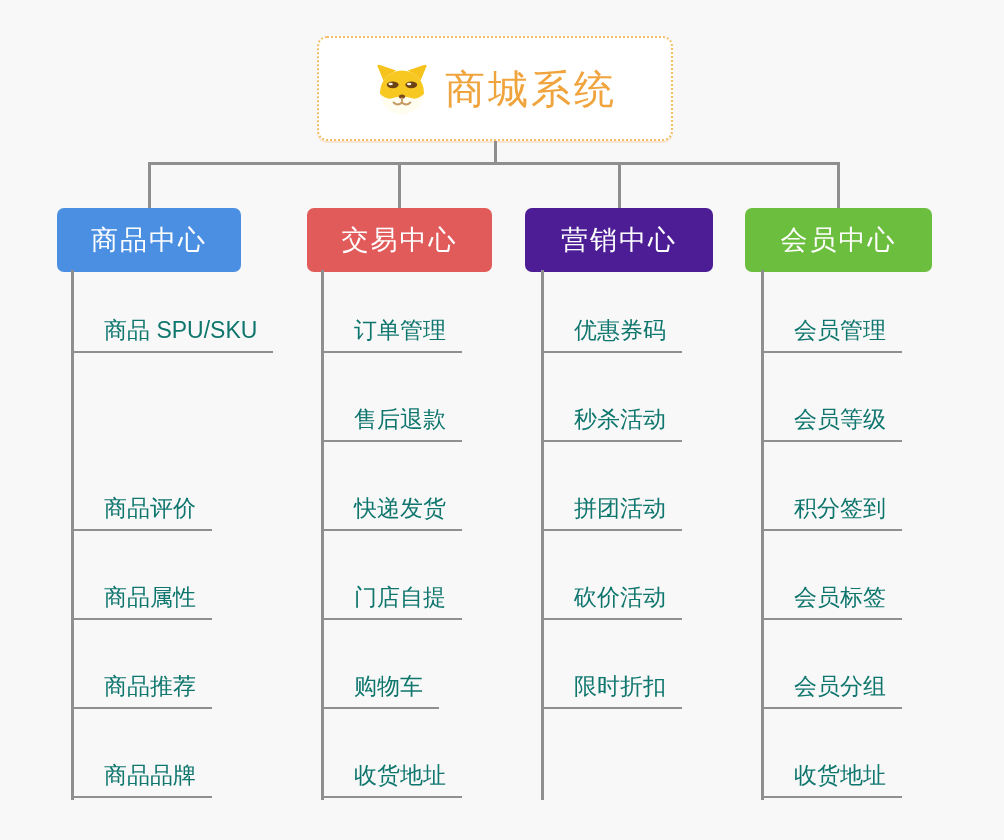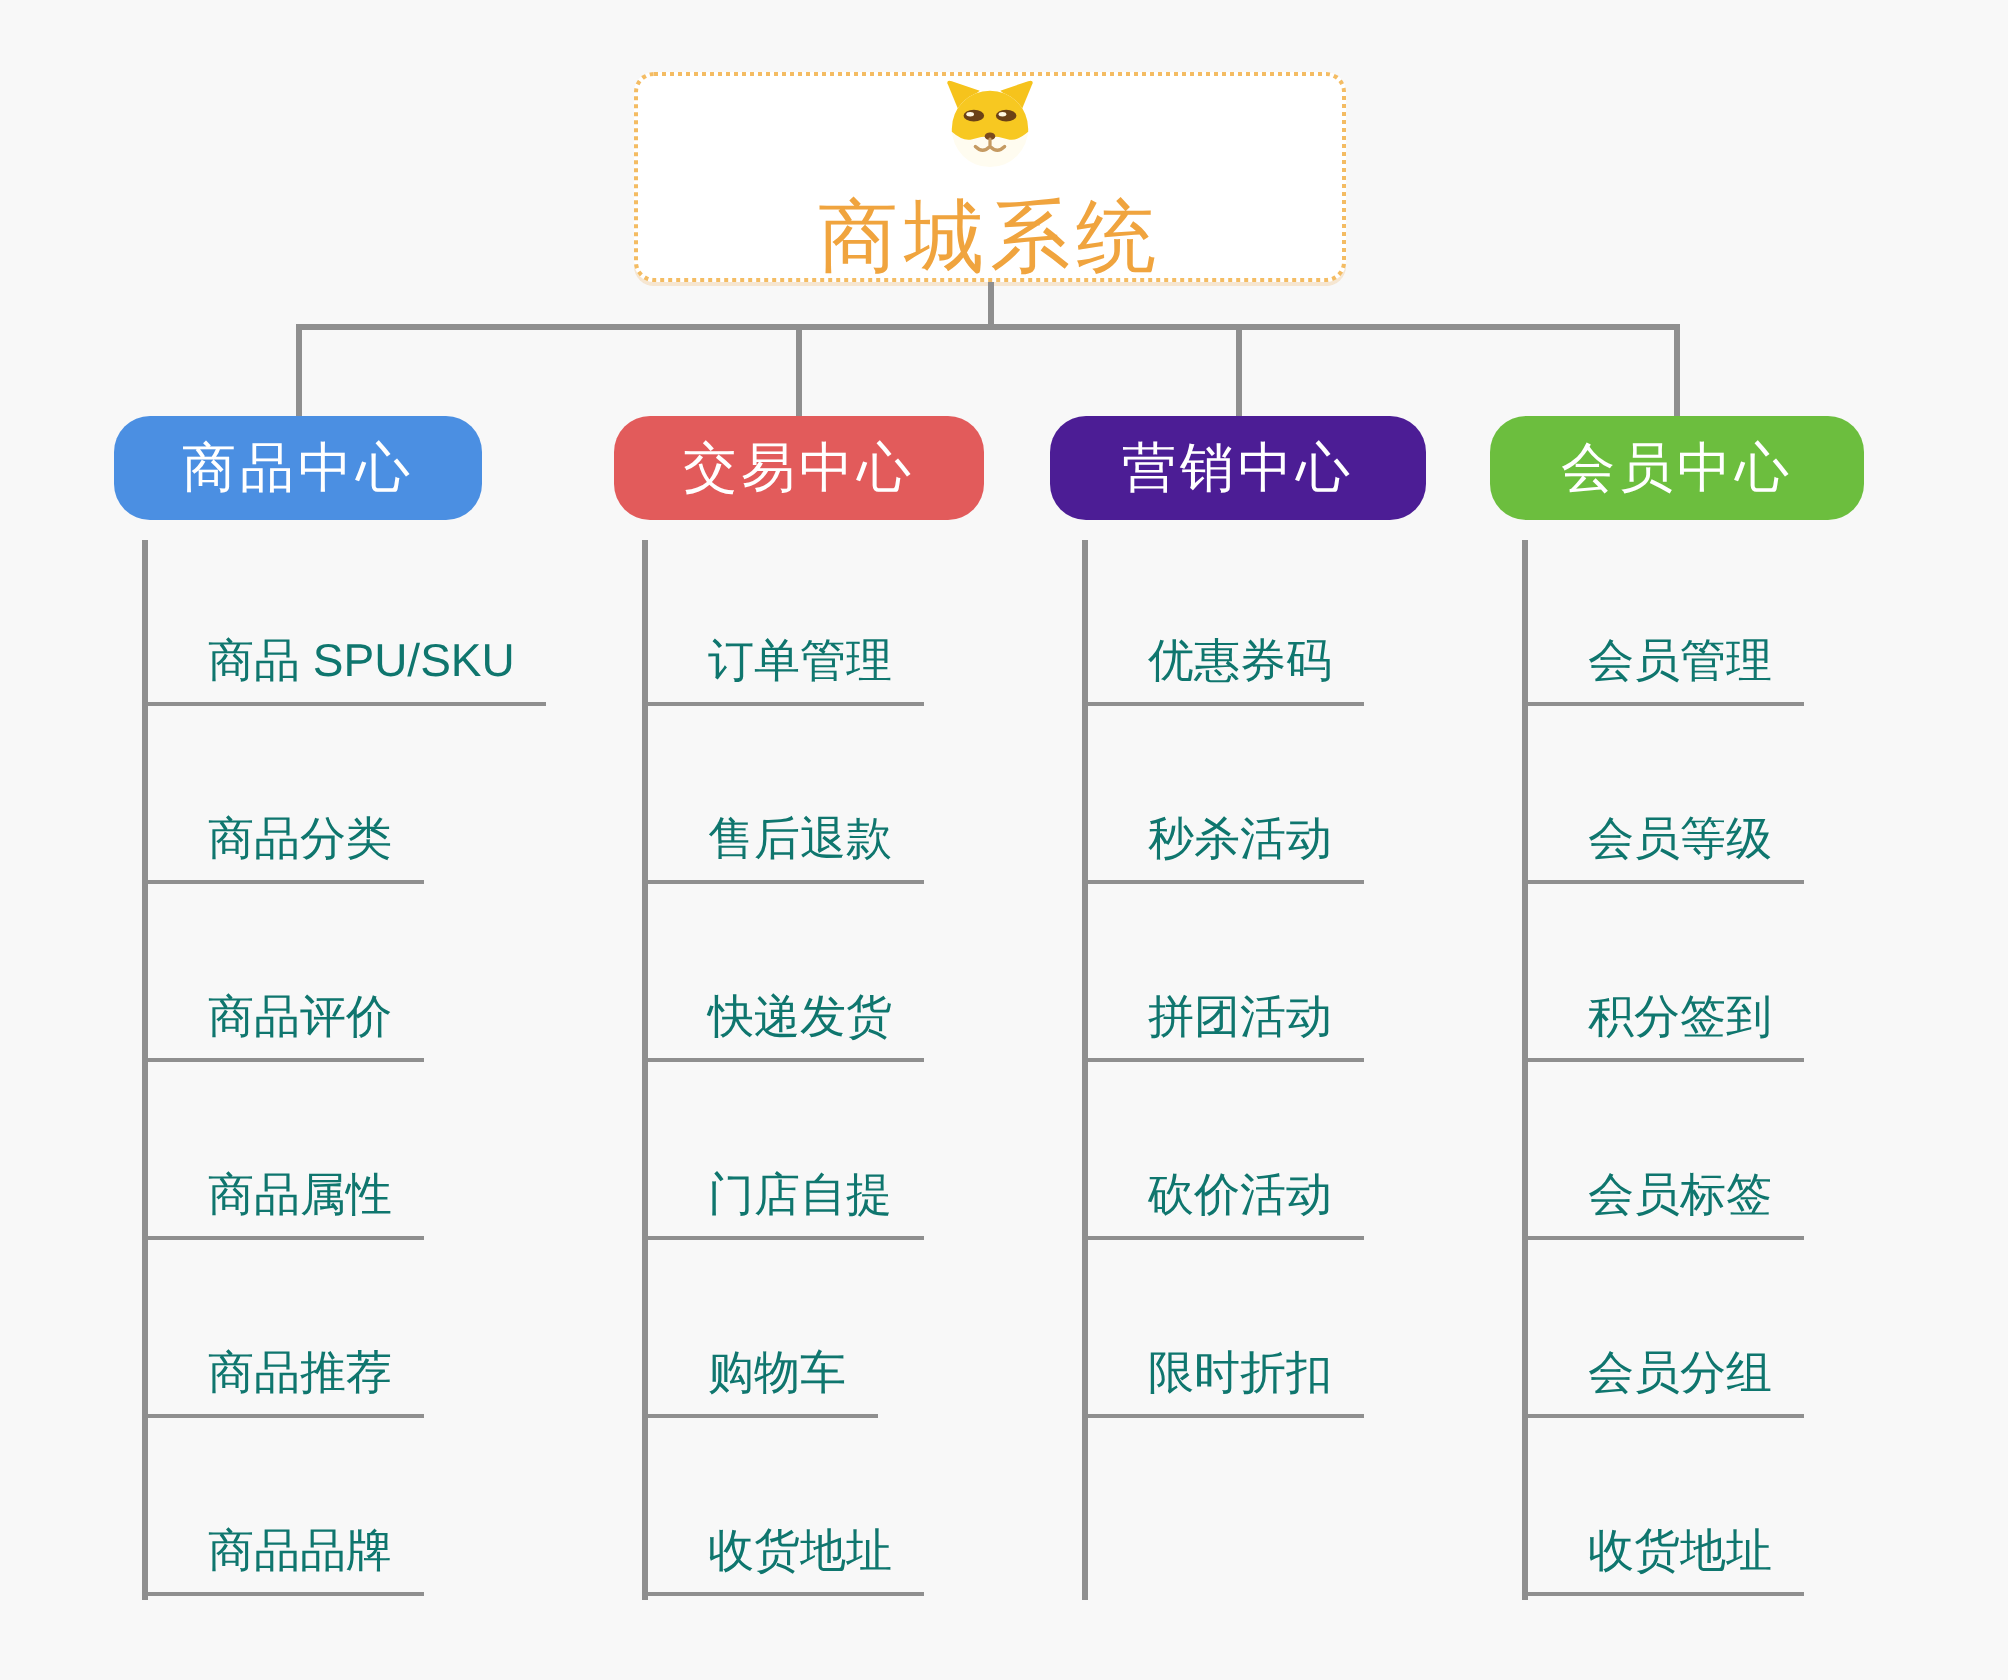--- a/index.html
+++ b/index.html
@@ -12,35 +12,34 @@
   .stage{position:relative;width:1004px;height:840px;overflow:hidden;}
 
   
   .root-node{
     position:absolute;left:317px;top:36px;width:356px;height:105px;
     background:#ffffff;border:2px dotted #F4BC63;border-radius:10px;
     display:flex;align-items:center;justify-content:center;gap:14px;
     box-sizing:border-box;
     box-shadow:0 2px 0 rgba(240,175,90,.25);
     cursor:default;
-    flex-direction:column;
   }
   .root-title{font-size:40px;letter-spacing:3px;color:#F0A43E;line-height:1;}
   .dog-icon{width:58px;height:54px;display:block;}
 
   
   .line{position:absolute;background:#8F8F8F;}
   .stem{left:494px;top:141px;width:3px;height:22px;}
   .bus {left:149px;top:162px;width:691px;height:3px;}
   .drop{top:162px;width:3px;height:46px;}
   .d0{left:148px}.d1{left:398px}.d2{left:618px}.d3{left:837px}
 
   
   .branch-node{
-    position:absolute;top:208px;height:52px;border-radius:18px;
+    position:absolute;top:208px;height:64px;border-radius:7px;
     color:#ffffff;font-size:27px;letter-spacing:2px;
     display:flex;align-items:center;justify-content:center;
     box-sizing:border-box;cursor:default;
   }
   .b0{left:57px;width:184px}
   .b1{left:307px;width:185px}
   .b2{left:525px;width:188px}
   .b3{left:745px;width:187px}
 
   
@@ -91,21 +90,20 @@
   <div class="branch-node b1" style="background-color: rgb(226, 91, 91);">交易中心</div>
   <div class="branch-node b2" style="background-color: #4c1d95;">营销中心</div>
   <div class="branch-node b3" style="background-color: rgb(108, 190, 62);">会员中心</div>
 
   <div class="trunk t0"></div>
   <div class="trunk t1"></div>
   <div class="trunk t2"></div>
   <div class="trunk t3"></div>
 
   <div class="leaf c0 r0">商品 SPU/SKU</div>
-  <div class="leaf c0 r1">商品分类</div>
   <div class="leaf c0 r2">商品评价</div>
   <div class="leaf c0 r3">商品属性</div>
   <div class="leaf c0 r4">商品推荐</div>
   <div class="leaf c0 r5">商品品牌</div>
 
   <div class="leaf c1 r0">订单管理</div>
   <div class="leaf c1 r1">售后退款</div>
   <div class="leaf c1 r2">快递发货</div>
   <div class="leaf c1 r3">门店自提</div>
   <div class="leaf c1 r4">购物车</div>

